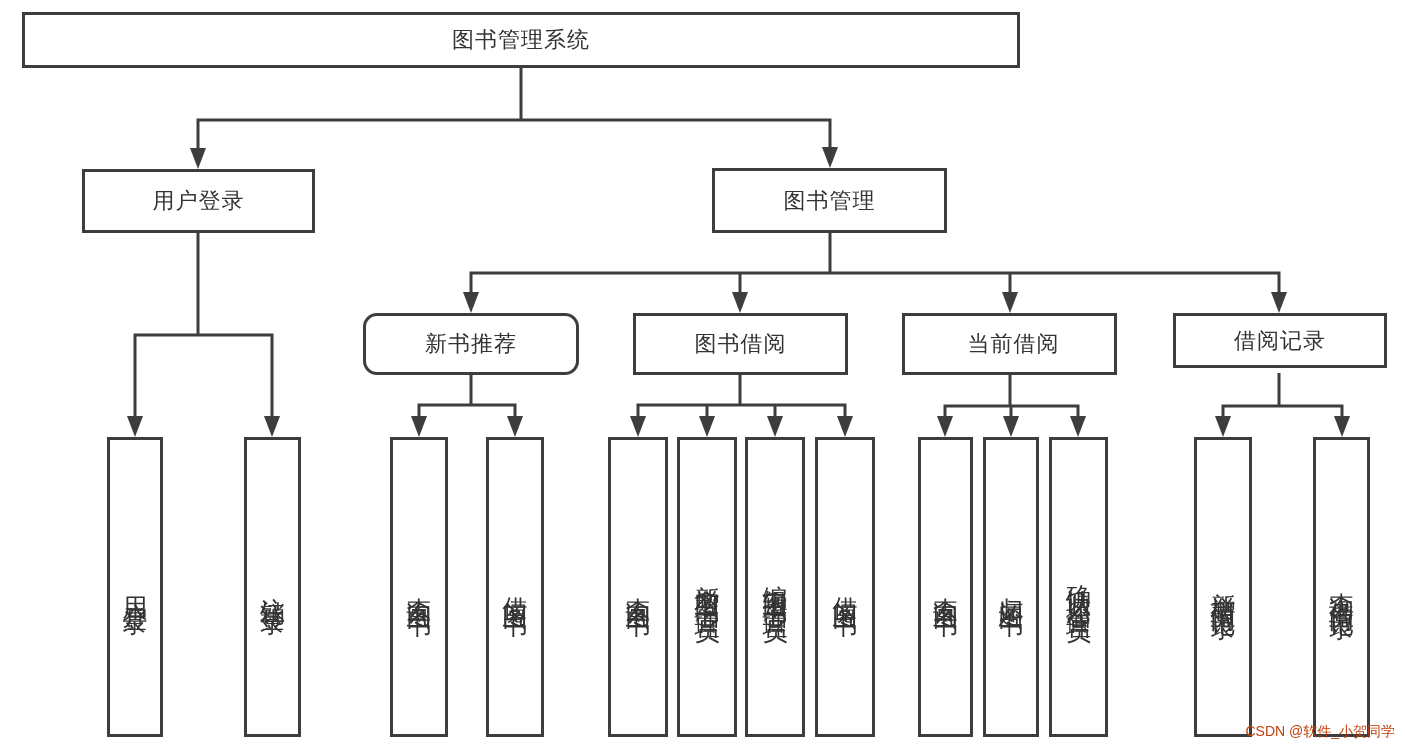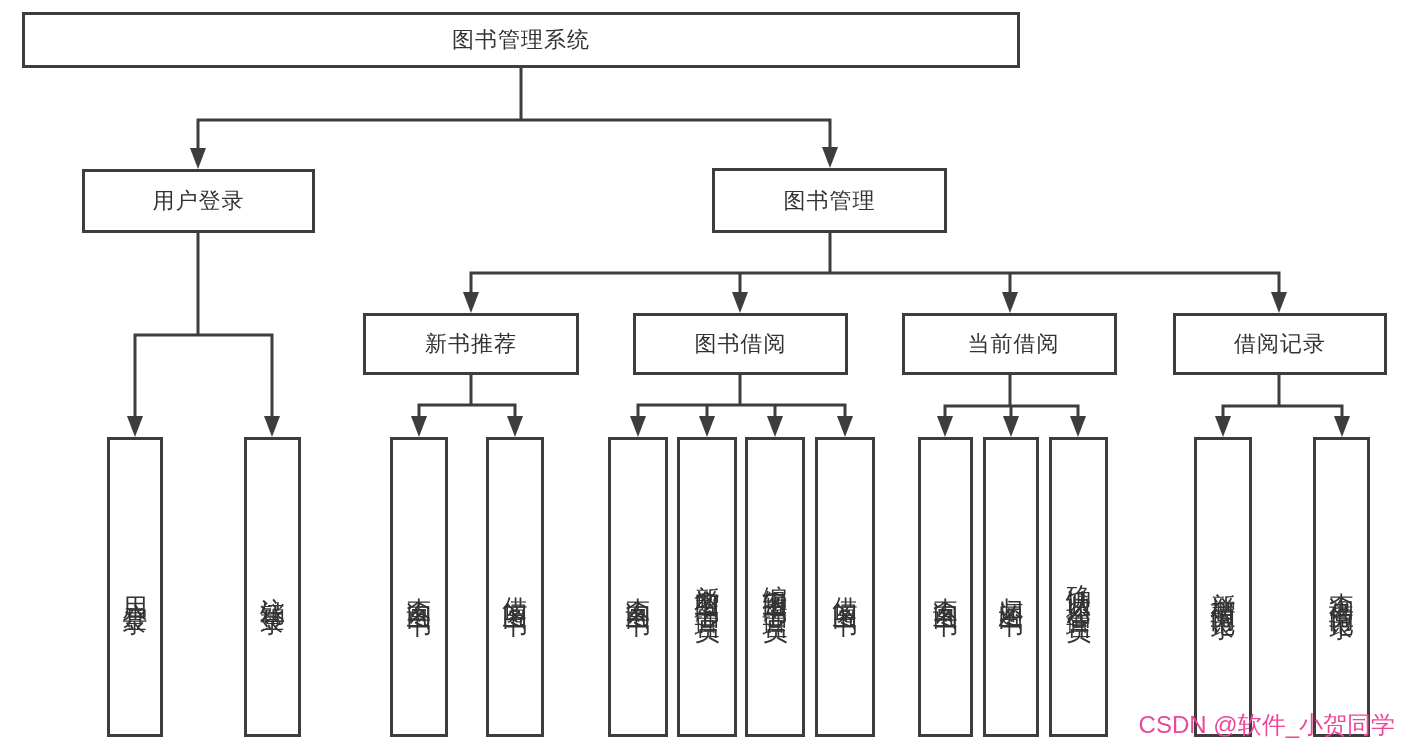--- a/index.html
+++ b/index.html
@@ -49,22 +49,22 @@
     font-size: 25px;
     letter-spacing: 5px;
     color: #333333;
     line-height: 1;
     white-space: nowrap;
   }
   #watermark {
     position: absolute;
     right: 10px;
     bottom: 6px;
-    font-size: 24px;
-    color: #ec4899;
+    font-size: 14px;
+    color: #c2410c;
     z-index: 3;
     white-space: nowrap;
   }
 </style>
 </head>
 <body>
 
 <div id="canvas">
 
   <svg id="connectors" viewBox="0 0 1405 747" xmlns="http://www.w3.org/2000/svg">
@@ -117,24 +117,24 @@
       <polygon points="1215,416 1231,416 1223,437"></polygon>
       <polygon points="1334,416 1350,416 1342,437"></polygon>
     </g>
   </svg>
 
   <div class="hbox" style="left:22px; top:12px; width:998px; height:56px;">图书管理系统</div>
 
   <div class="hbox" style="left:82px; top:169px; width:233px; height:64px;">用户登录</div>
   <div class="hbox" style="left:712px; top:168px; width:235px; height:65px;">图书管理</div>
 
-  <div class="hbox" style="left:363px; top:313px; width:216px; height:62px;">新书推荐</div>
+  <div class="hbox" style="left:363px; top:313px; width:216px; height:62px;border-radius:14px;">新书推荐</div>
   <div class="hbox" style="left:633px; top:313px; width:215px; height:62px;text-align:center;">图书借阅</div>
   <div class="hbox" style="left:902px; top:313px; width:215px; height:62px;padding-left:8px;">当前借阅</div>
-  <div class="hbox" style="left:1173px; top:313px; width:214px; height:62px;">借阅记录</div>
+  <div class="hbox" style="left:1173px; top:313px; width:214px; height:55px;">借阅记录</div>
 
   <div class="vbox" style="left:107px; width:56px;">
     <span class="vtext">用户登录</span>
   </div>
   <div class="vbox" style="left:244px; width:57px;">
     <span class="vtext">注销登录</span>
   </div>
 
   <div class="vbox" style="left:390px; width:58px;">
     <span class="vtext">查询图书</span>

